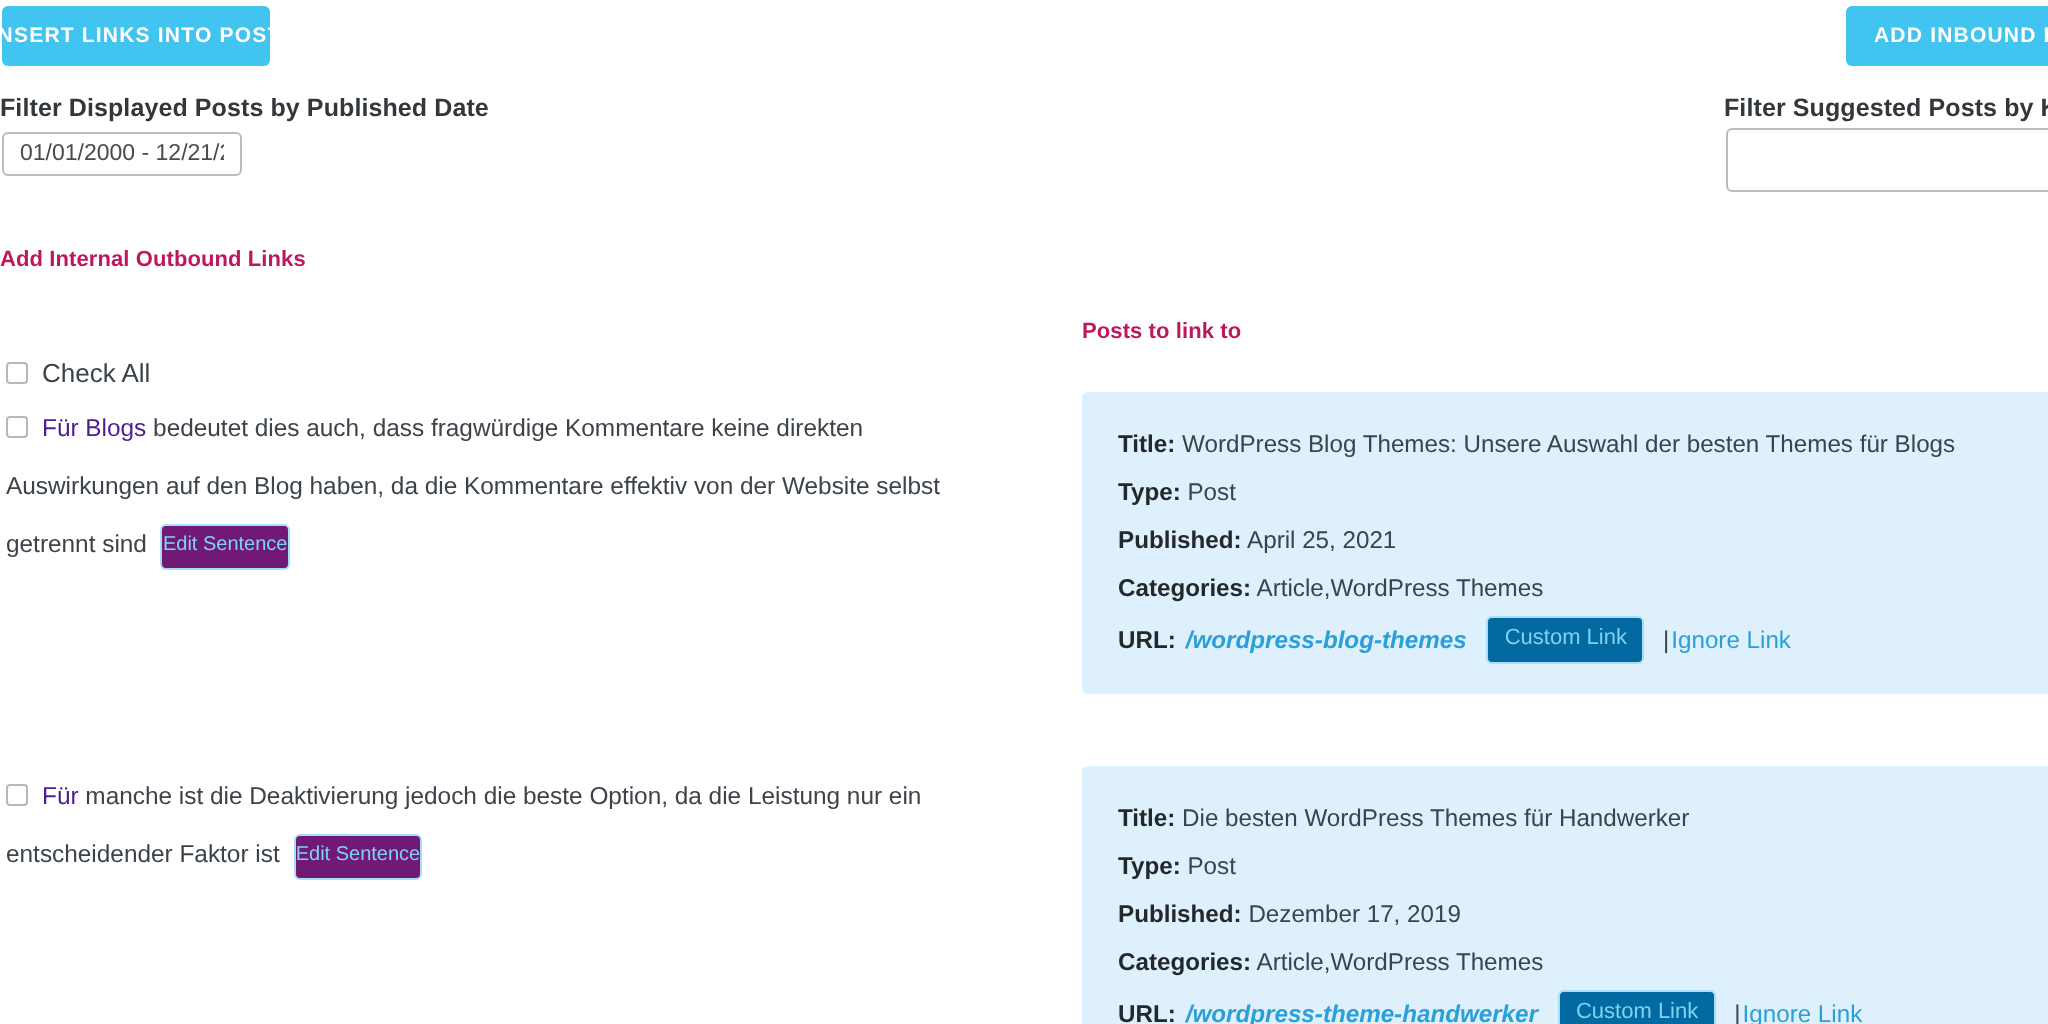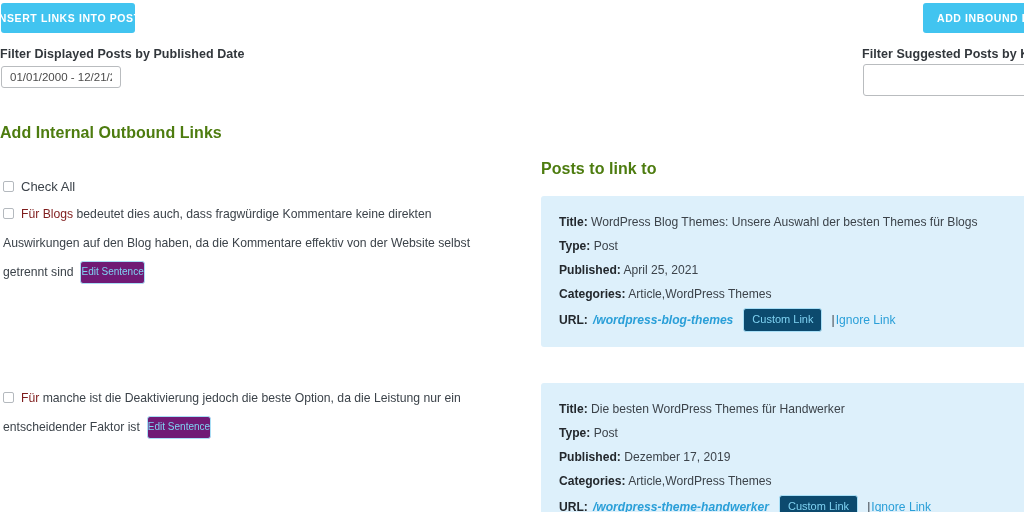--- a/index.html
+++ b/index.html
@@ -86,23 +86,23 @@
   #keyword-input {
     left: 863px;
     top: 64px;
     width: 200px;
     height: 32px;
   }
 
   
   .section-heading {
     position: absolute;
-    font-size: 16px;
+    font-size: 11px;
     font-weight: bold;
-    color: #4d7c0f;
+    color: #be185d;
     white-space: nowrap;
     letter-spacing: 0.05px;
   }
   #outbound-heading { left: 0px; top: 124px; }
   #posts-heading { left: 541px; top: 160px; }
 
   
   .cb {
     -webkit-appearance: none;
     appearance: none;
@@ -138,21 +138,21 @@
     left: 3px;
     width: 500px;
     font-size: 12.2px;
     line-height: 29px;
     color: #3c434a;
   }
   #sentence-row-0 { top: 200px; }
   #sentence-row-1 { top: 384px; }
   .sentence-row .cb { margin-right: 7px; }
   .sentence-link {
-    color: #7f1d1d;
+    color: #4c1d95;
     text-decoration: none;
     cursor: pointer;
   }
   .edit-sentence-btn {
     display: inline-block;
     border: 1px solid #a9dff6;
     border-radius: 3px;
     background: #701a75;
     color: #7fd2f2;
     font-family: "Liberation Sans", sans-serif;
@@ -198,21 +198,21 @@
   .url-value {
     color: #2a9fd8;
     font-weight: bold;
     font-style: italic;
     text-decoration: none;
     cursor: pointer;
   }
   .custom-link-btn {
     border: 1px solid #a9dff6;
     border-radius: 3px;
-    background: #0c4a6e;
+    background: #0369a1;
     color: #7fd2f2;
     font-family: "Liberation Sans", sans-serif;
     font-size: 11px;
     line-height: 1;
     padding: 5px 8px 6px;
     margin-left: 10px;
     cursor: pointer;
     white-space: nowrap;
   }
   .pipe-sep {

